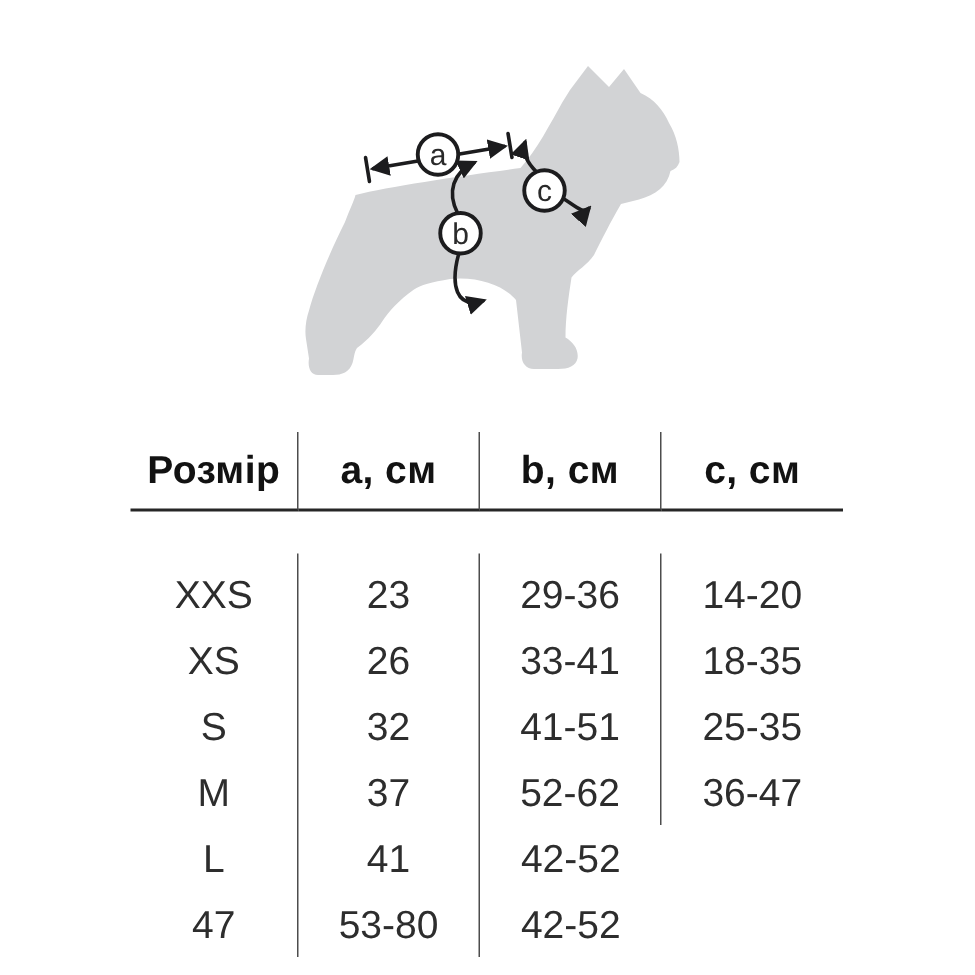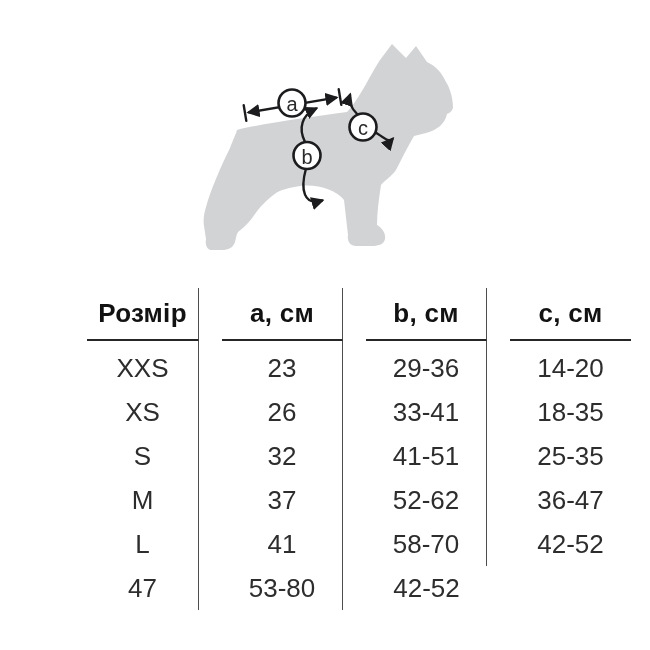--- a/index.html
+++ b/index.html
@@ -18,21 +18,20 @@
   }
   
   .size-table{
     position:absolute;
     left:87px; top:288px;
     width:475px;
   }
   .t-row{
     display:grid;
     grid-template-columns:112px 121px 121px 121px;
-    gap:23px;
   }
   .t-cell{
     display:flex;
     align-items:center;
     justify-content:center;
     box-sizing:border-box;
   }
   .t-cell.v{ border-right:1.6px solid #4d4d4d; }
   .t-head .t-cell{
     height:53px;
@@ -41,21 +40,21 @@
     font-size:26px;
     color:#121212;
     letter-spacing:0.3px;
   }
   .t-body .t-cell{
     height:44px;
     font-size:26px;
     font-weight:400;
     color:#2d2d2d;
   }
-  .t-body .t-row:first-child .t-cell{ height:49px; padding-top:5px; }
+  .t-body .t-row:first-child .t-cell{ height:49px; padding-top:5px;margin-top:28px; }
 </style>
 </head>
 <body>
 
 <div class="page">
 
   <svg class="diagram" viewBox="0 0 340 250" xmlns="http://www.w3.org/2000/svg">
     <defs>
       <marker id="arw" viewBox="0 0 10 10" refX="8" refY="5" markerWidth="5.5" markerHeight="5.5" orient="auto-start-reverse">
         <path d="M0,0 L10,5 L0,10 Z" fill="#1c1c1e"></path>
@@ -158,21 +157,20 @@
       </div>
       <div class="t-row">
         <div class="t-cell v">M</div>
         <div class="t-cell v">37</div>
         <div class="t-cell v">52-62</div>
         <div class="t-cell">36-47</div>
       </div>
       <div class="t-row">
         <div class="t-cell v">L</div>
         <div class="t-cell v">41</div>
-        <div class="t-cell v">58-70</div>
         <div class="t-cell">42-52</div>
       </div>
       <div class="t-row">
         <div class="t-cell v">47</div>
         <div class="t-cell v">53-80</div>
         <div class="t-cell">42-52</div>
       </div>
     </div>
   </div>
 

